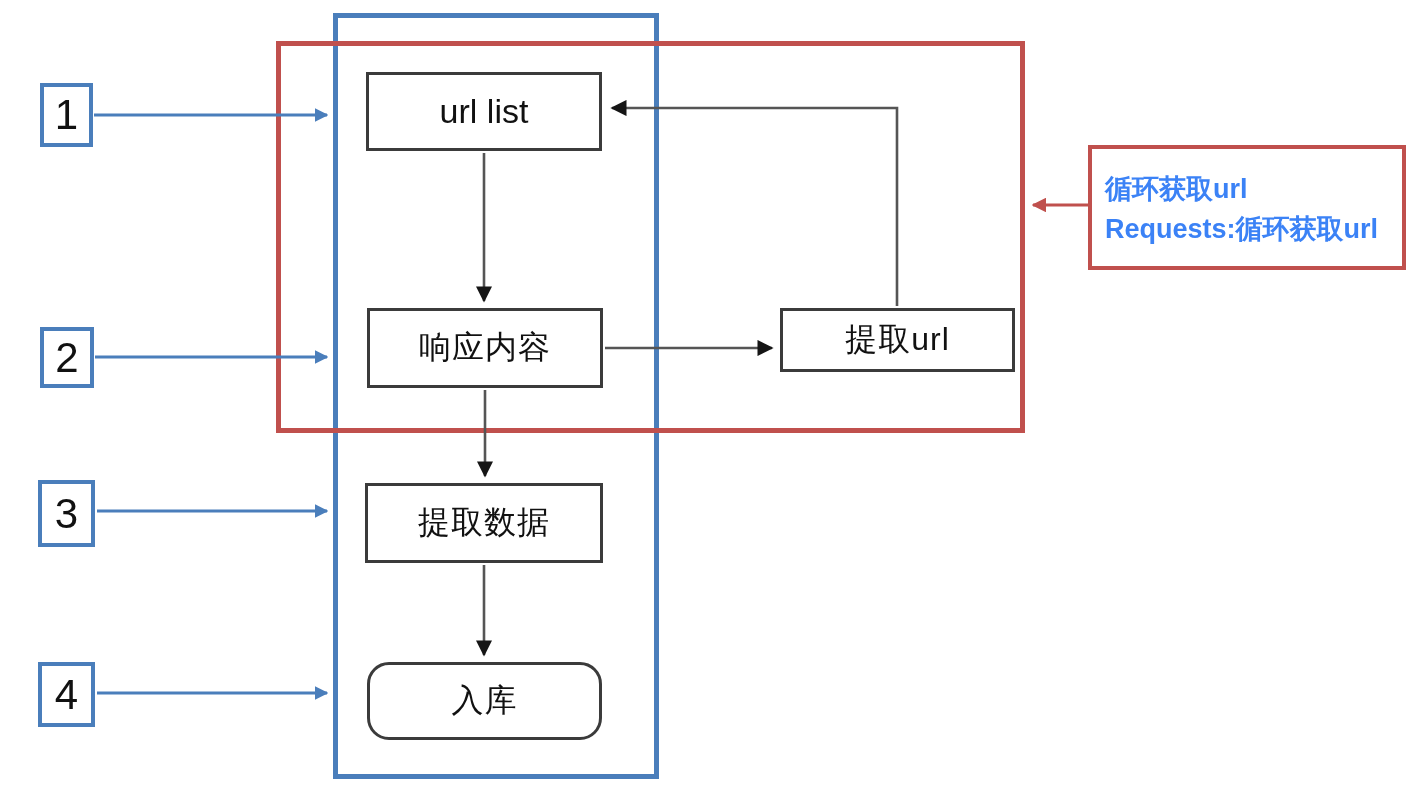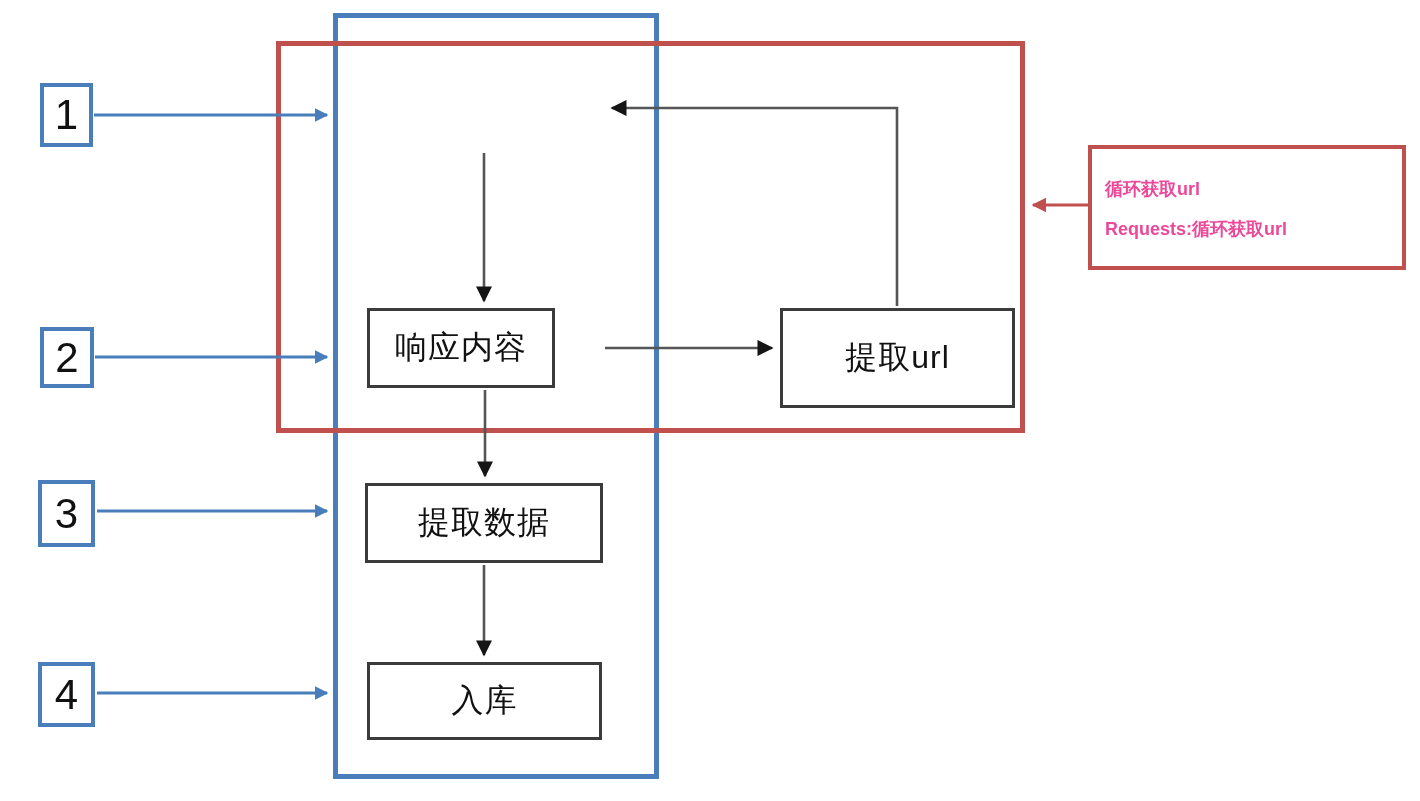--- a/index.html
+++ b/index.html
@@ -28,24 +28,24 @@
 
   
   .node {
     background: #ffffff;
     border: 3px solid #3b3b3b;
     display: flex; align-items: center; justify-content: center;
     font-size: 32px; color: #111111; z-index: 3;
     letter-spacing: 1px;
   }
   #node-url-list      { left: 366px; top:  72px; width: 236px; height: 79px; font-size: 34px; letter-spacing: 0; }
-  #node-response      { left: 367px; top: 308px; width: 188px; height: 80px; }
-  #node-extract-url   { left: 780px; top: 308px; width: 235px; height: 100px; }
+  #node-response      { left: 367px; top: 308px; width: 236px; height: 80px; }
+  #node-extract-url   { left: 780px; top: 308px; width: 235px; height: 64px; }
   #node-extract-data  { left: 365px; top: 483px; width: 238px; height: 80px; }
-  #node-store-db      { left: 367px; top: 662px; width: 235px; height: 78px; }
+  #node-store-db      { left: 367px; top: 662px; width: 235px; height: 78px; border-radius: 22px; }
 
   
   .step-box {
     background: #ffffff;
     border: 4px solid #4a7ebb;
     display: flex; align-items: center; justify-content: center;
     font-size: 42px; color: #111111; z-index: 3;
   }
   #step-1 { left: 40px; top:  83px; width: 53px; height: 64px; }
   #step-2 { left: 40px; top: 327px; width: 54px; height: 61px; }
@@ -55,21 +55,21 @@
   
   .annotation {
     left: 1088px; top: 145px; width: 318px; height: 125px;
     background: #ffffff;
     border: 4px solid #c0504d;
     z-index: 3;
     padding: 2px 6px 0 13px;
     display: flex; flex-direction: column; justify-content: center;
   }
   .annotation .line {
-    font-size: 18px; line-height: 40px; font-weight: 600; color: #ec4899;
+    font-size: 27px; line-height: 40px; font-weight: 600; color: #3b82f6;
     white-space: nowrap;
   }
 </style>
 </head>
 <body>
 
 <div id="canvas">
 
   <div class="abs blue-outline"></div>
   <div class="abs red-outline"></div>
@@ -98,20 +98,23 @@
     <path d="M484 565 V655" stroke="#555555" stroke-width="2.6" fill="none" marker-end="url(#headBlack)"></path>
 
     <path d="M94 115 H327" stroke="#4a7ebb" stroke-width="3" fill="none" marker-end="url(#headBlue)"></path>
     <path d="M95 357 H327" stroke="#4a7ebb" stroke-width="3" fill="none" marker-end="url(#headBlue)"></path>
     <path d="M97 511 H327" stroke="#4a7ebb" stroke-width="3" fill="none" marker-end="url(#headBlue)"></path>
     <path d="M97 693 H327" stroke="#4a7ebb" stroke-width="3" fill="none" marker-end="url(#headBlue)"></path>
 
     <path d="M1088 205 H1033" stroke="#c0504d" stroke-width="3.2" fill="none" marker-end="url(#headRed)"></path>
   </svg>
 
+  <div id="node-url-list" class="abs node">
+    <span>url list</span>
+  </div>
   <div id="node-response" class="abs node">
     <span>响应内容</span>
   </div>
   <div id="node-extract-url" class="abs node">
     <span>提取url</span>
   </div>
   <div id="node-extract-data" class="abs node">
     <span>提取数据</span>
   </div>
   <div id="node-store-db" class="abs node">

